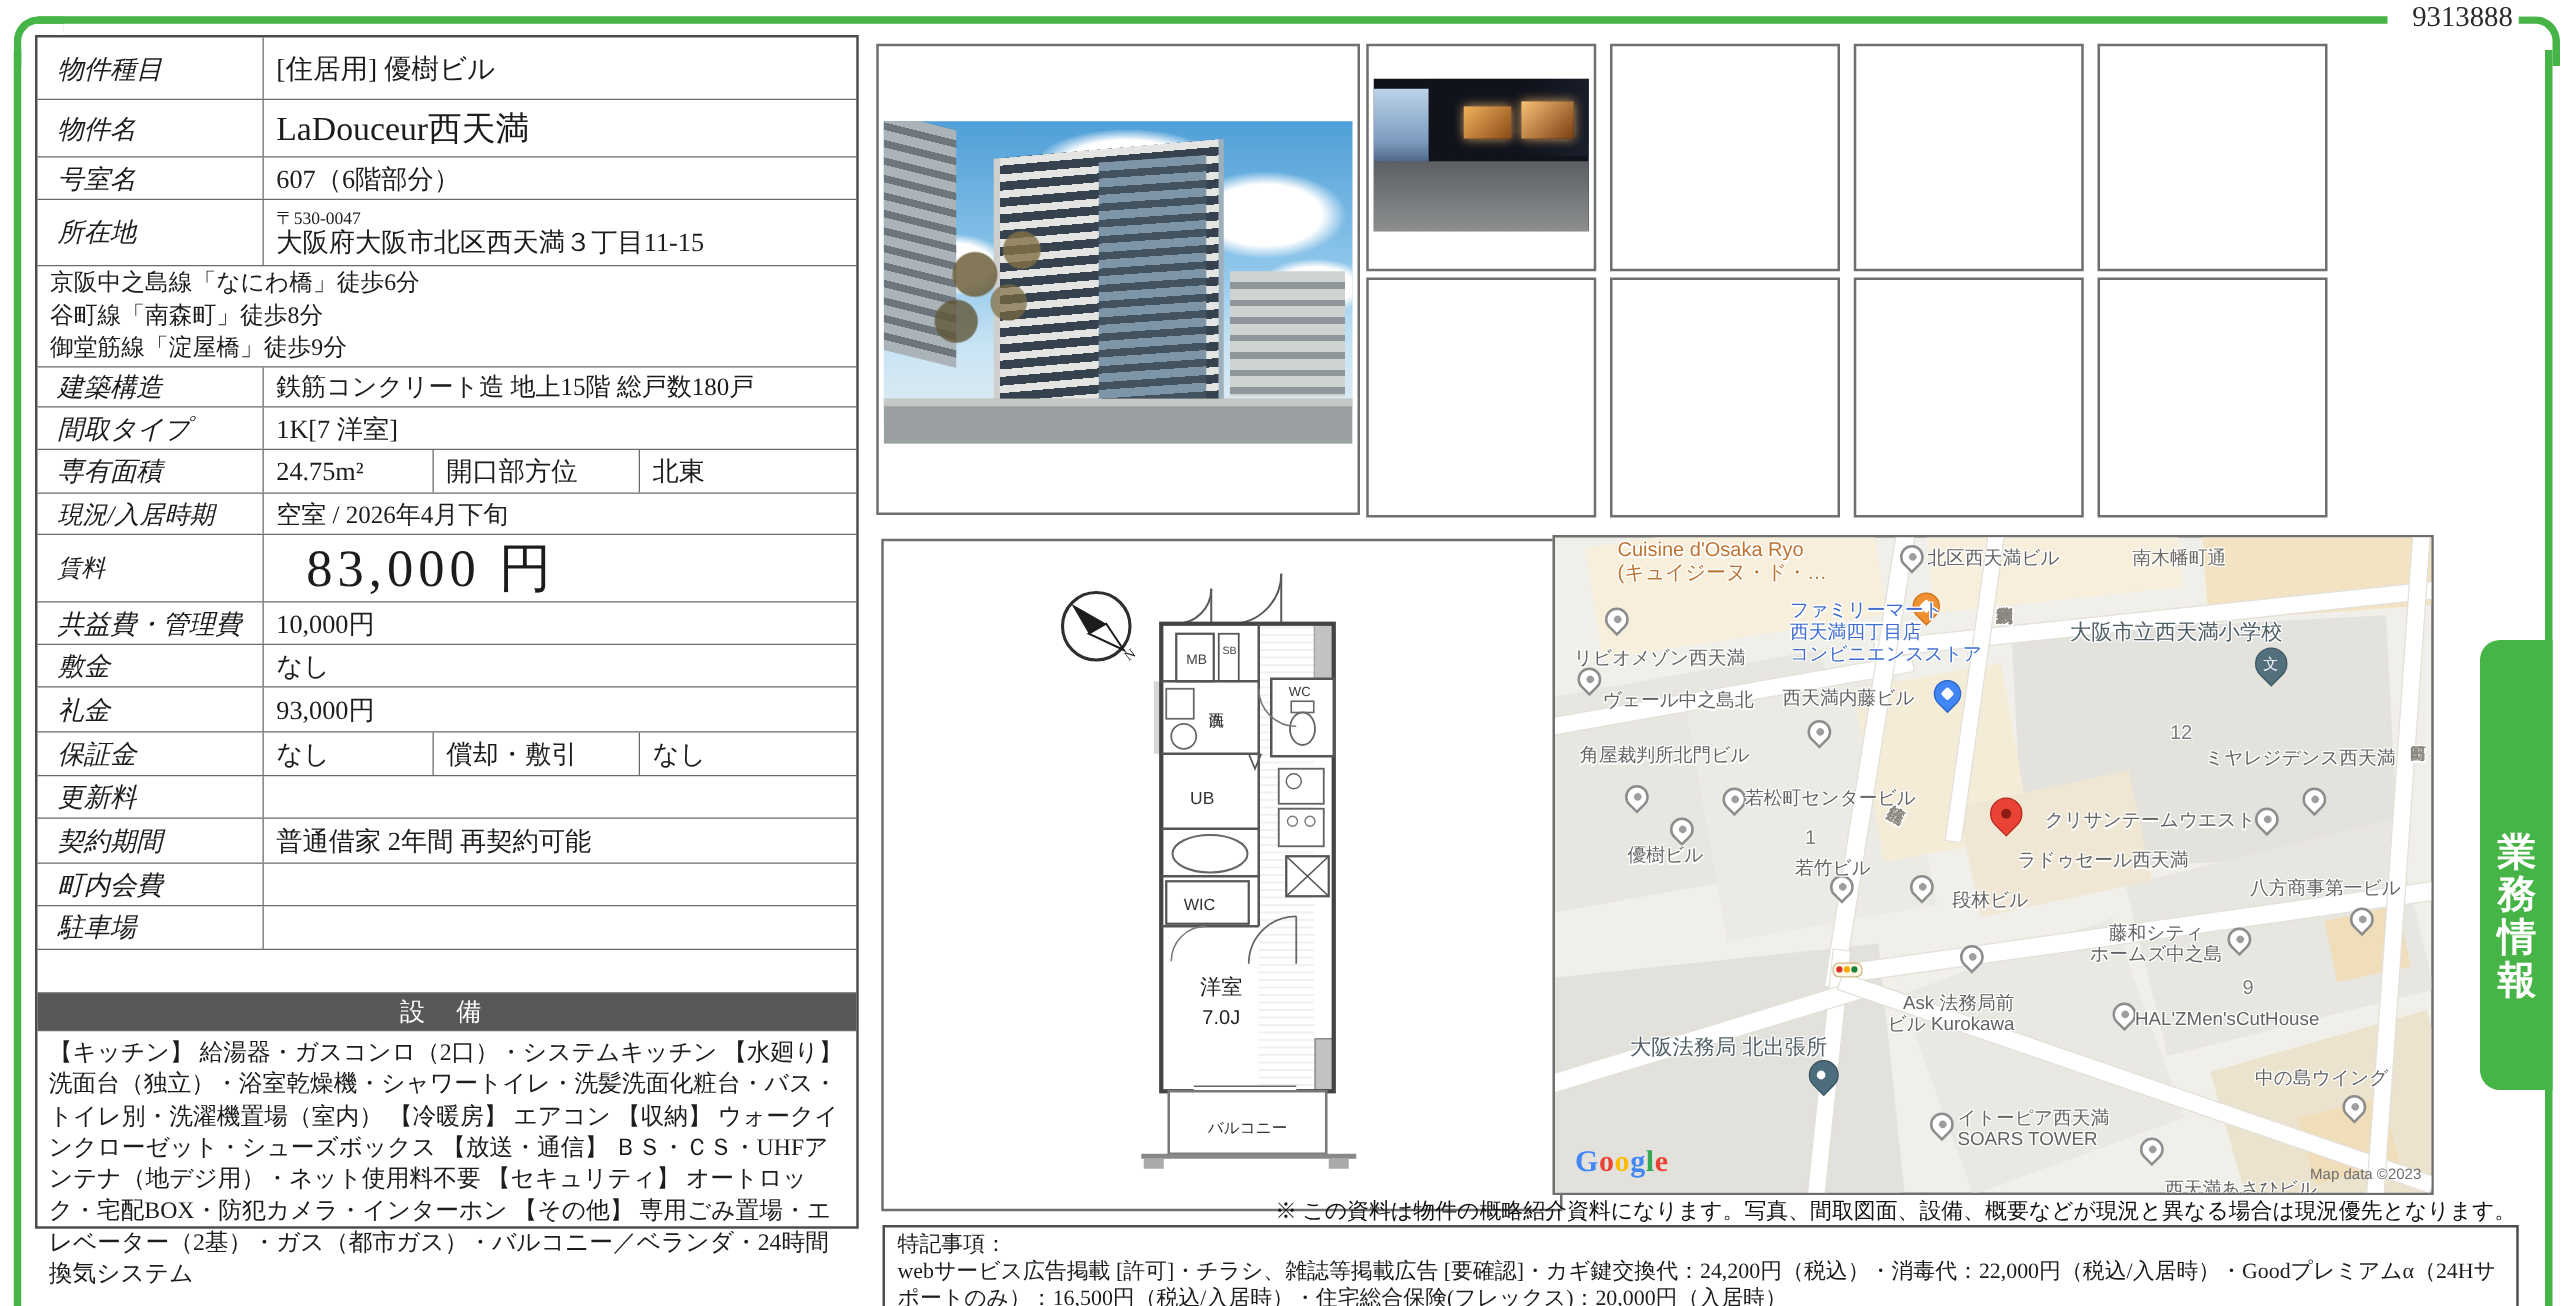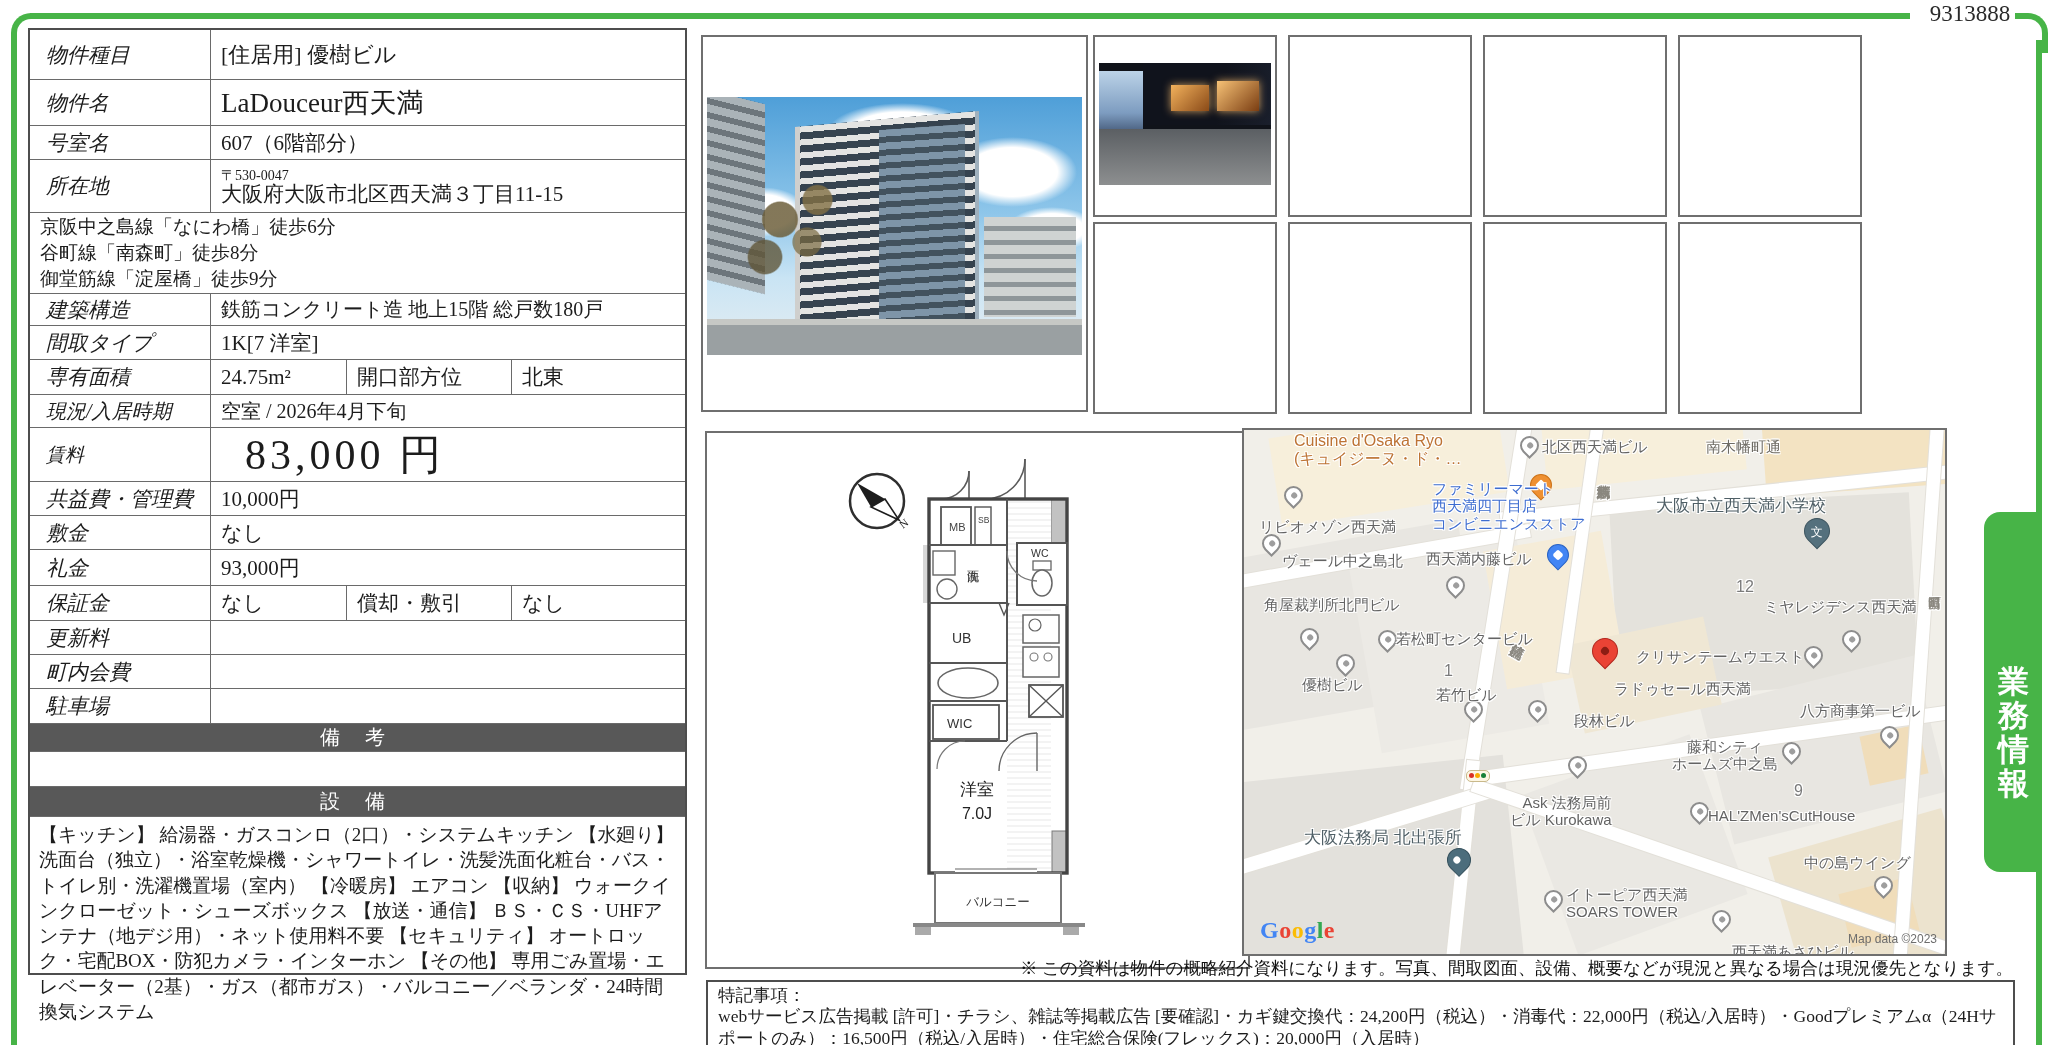--- a/index.html
+++ b/index.html
@@ -210,29 +210,32 @@
     <div class="trow" style="height:34px">
       <div class="tlabel">保証金</div>
       <div class="tval">なし</div>
       <div class="tlabel2">償却・敷引</div>
       <div class="tval2">なし</div>
     </div>
     <div class="trow" style="height:33px">
       <div class="tlabel">更新料</div>
       <div class="tval"></div>
     </div>
+    <div class="trow" style="height:35px">
+      <div class="tlabel">契約期間</div>
+      <div class="tval">普通借家 2年間 再契約可能</div>
+    </div>
     <div class="trow" style="height:33px">
       <div class="tlabel">町内会費</div>
       <div class="tval"></div>
     </div>
     <div class="trow" style="height:34px">
       <div class="tlabel">駐車場</div>
       <div class="tval"></div>
     </div>
-    <div class="trow sect-head" style="height:27px">備 考</div>
     <div class="trow" style="height:34px"></div>
     <div class="trow sect-head" style="height:29px">設 備</div>
     <div class="trow" style="height:156px">
       <span class="equip-cell">【キッチン】 給湯器・ガスコンロ（2口）・システムキッチン 【水廻り】 洗面台（独立）・浴室乾燥機・シャワートイレ・洗髪洗面化粧台・バス・トイレ別・洗濯機置場（室内） 【冷暖房】 エアコン 【収納】 ウォークインクローゼット・シューズボックス 【放送・通信】 ＢＳ・ＣＳ・UHFアンテナ（地デジ用）・ネット使用料不要 【セキュリティ】 オートロック・宅配BOX・防犯カメラ・インターホン 【その他】 専用ごみ置場・エレベーター（2基）・ガス（都市ガス）・バルコニー／ベランダ・24時間換気システム</span>
     </div>
   </div>
 
   <div class="pbox photo-large">
     <div class="bphoto">
       <div class="cloud" style="left:120px;top:6px;width:150px;height:60px;"></div>
@@ -421,21 +424,21 @@
     <div class="poi" style="left:152px;top:200px;">若松町センタービル</div>
     <div class="poi poi-num" style="left:200px;top:232px;">1</div>
     <div class="poi poi-num" style="left:492px;top:148px;">12</div>
     <div class="poi poi-num" style="left:550px;top:352px;">9</div>
     <div class="poi" style="left:520px;top:168px;">ミヤレジデンス西天満</div>
     <div class="poi poi-road poi-vert" style="left:352px;top:44px;font-size:14px;">裁判所東筋線</div>
     <div class="poi poi-road poi-rot" style="left:274px;top:206px;font-size:14px;">鉾流橋筋</div>
     <div class="poi poi-road poi-vert" style="left:682px;top:156px;font-size:13px;">留田町筋</div>
     <div class="poi" style="left:58px;top:246px;">優樹ビル</div>
     <div class="poi" style="left:192px;top:256px;">若竹ビル</div>
-    <div class="poi" style="left:316px;top:282px;padding-left:14px;">段林ビル</div>
+    <div class="poi" style="left:304px;top:282px;padding-left:14px;">段林ビル</div>
     <div class="poi" style="left:370px;top:250px;">ラドゥセール西天満</div>
     <div class="poi" style="left:392px;top:218px;">クリサンテームウエスト</div>
     <div class="poi" style="left:556px;top:272px;">八方商事第一ビル</div>
     <div class="poi" style="left:428px;top:308px;text-align:center;">藤和シティ
 ホームズ中之島</div>
     <div class="poi" style="left:464px;top:377px;">HAL'ZMen'sCutHouse</div>
     <div class="poi" style="left:266px;top:364px;text-align:right;">Ask 法務局前
 ビル Kurokawa</div>
     <div class="poi poi-big" style="left:60px;top:398px;">大阪法務局 北出張所</div>
     <div class="poi" style="left:560px;top:424px;">中の島ウイング</div>

